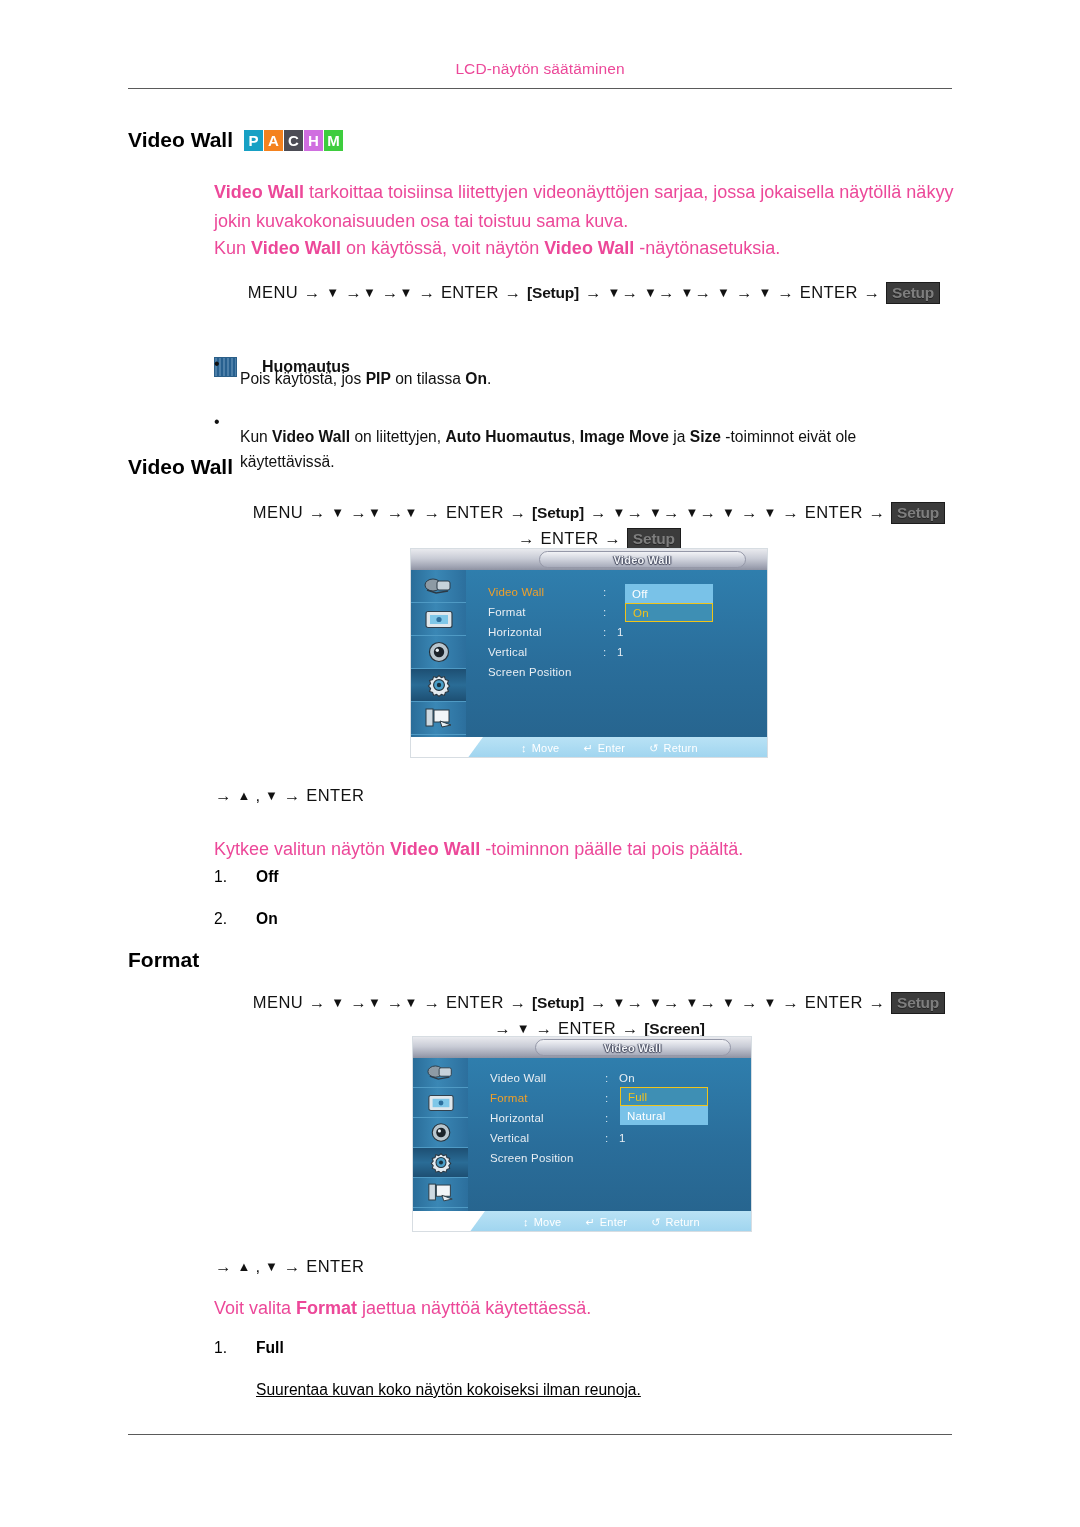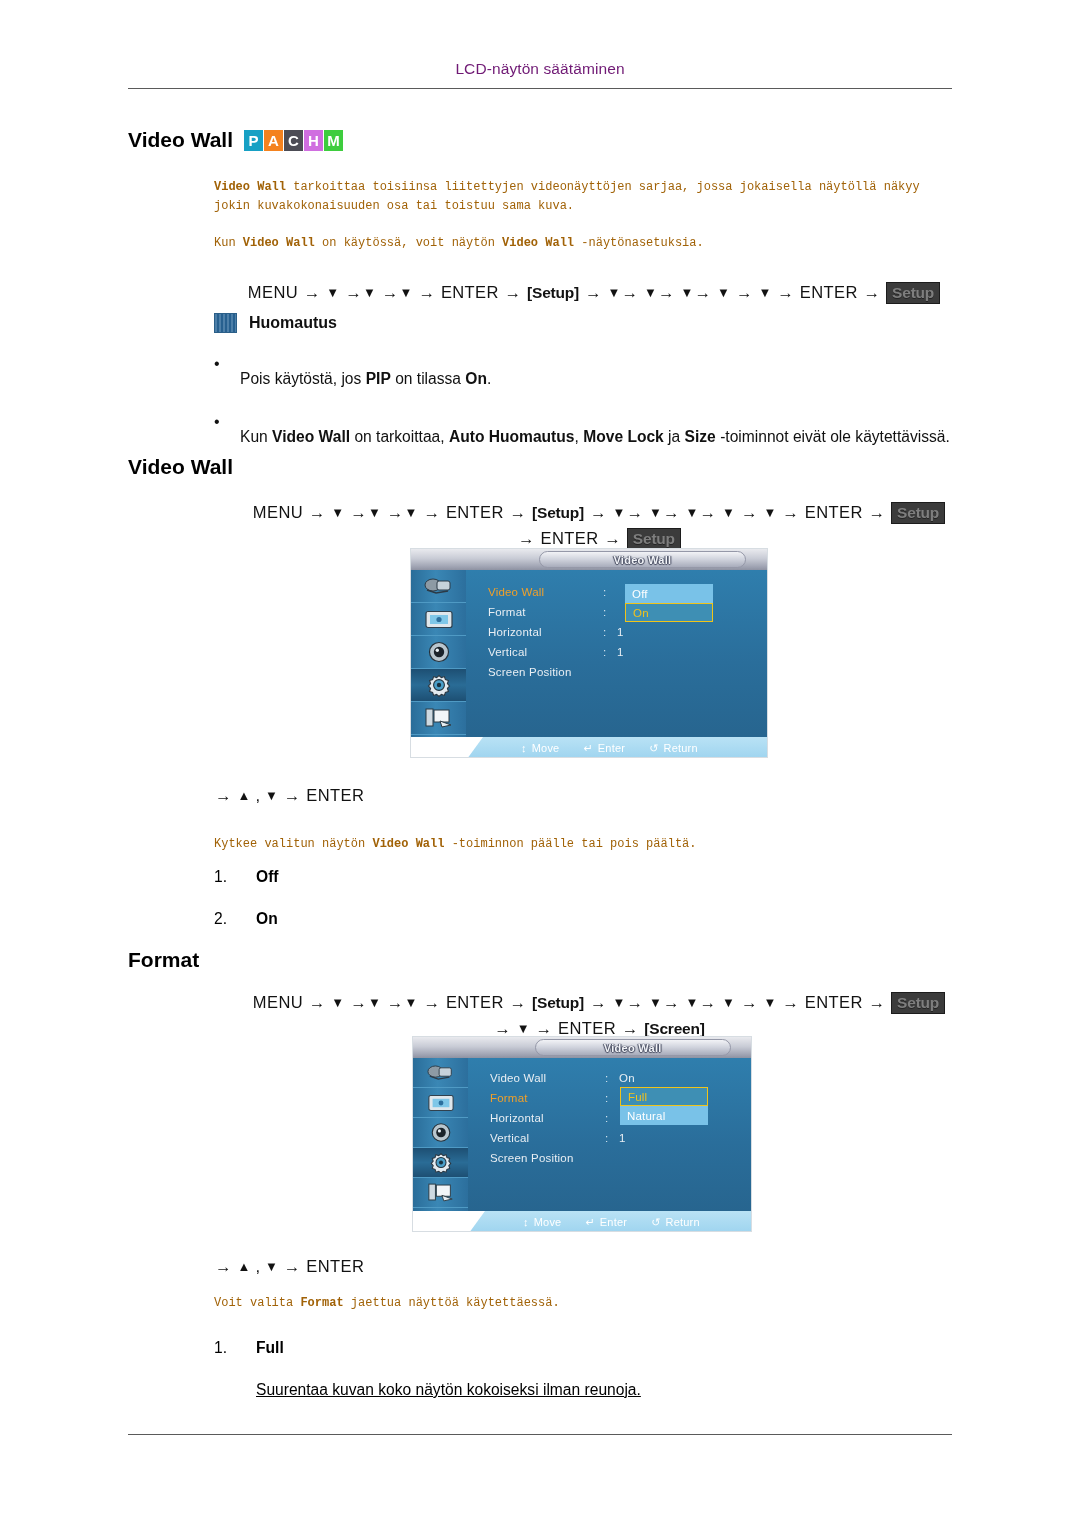--- a/index.html
+++ b/index.html
@@ -23,21 +23,21 @@
 
   
   .run-head {
     position: absolute;
     left: 128px;
     top: 60px;
     width: 824px;
     text-align: center;
     font-size: 15.5px;
     letter-spacing: .1px;
-    color: #701a75;
+    color: #ec4899;
   }
   .rule-top {
     position: absolute;
     left: 128px;
     top: 88px;
     width: 824px;
     height: 0;
     border-top: 1.6px solid #5a5a5a;
   }
   .rule-bottom {
@@ -89,24 +89,23 @@
     font-size: 15px;
     font-weight: bold;
     color: #ffffff;
     font-family: "Liberation Sans", sans-serif;
     line-height: 1;
   }
 
   
   .para {
     position: absolute;
-    font-size: 12px;
+    font-size: 18px;
     line-height: 1.62;
-    color: #a16207;
-    font-family: Liberation Mono, monospace;
+    color: #ec4899;
   }
   .para b { font-weight: bold; }
 
   
   .path {
     position: absolute;
     font-size: 16.5px;
     color: #121212;
     line-height: 1.55;
     letter-spacing: .2px;
@@ -136,24 +135,25 @@
     letter-spacing: -.2px;
     border: 1px solid #1c1c1c;
     text-shadow: 0 1px 0 #242424;
   }
 
   
   .note-head {
     position: absolute;
     display: flex;
     align-items: center;
-    gap: 12px;
+    gap: 25px;
     font-size: 16px;
     font-weight: bold;
     color: #111;
+    margin-top: 44px;
   }
   .note-icon {
     width: 23px; height: 20px;
     background:
       repeating-linear-gradient(90deg,#4d7fa8 0 2px,#27608f 2px 4px),
       #35709c;
     border: 1px solid #2b5f88;
     display: inline-block;
   }
   .bullets { position: absolute; }
@@ -369,21 +369,21 @@
     <span>Huomautus</span>
   </div>
 
   <div class="bullets" style="left:214px; top:352px; width:740px;">
     <div class="bullet">
       <span class="dot">•</span>
       <span class="btxt"><span>Pois käytöstä, jos </span><b>PIP</b><span> on tilassa </span><b>On</b><span>.</span></span>
     </div>
     <div class="bullet">
       <span class="dot">•</span>
-      <span class="btxt"><span>Kun </span><b>Video Wall</b><span> on tarkoittaa, </span><b>Auto Huomautus</b><span>, </span><b>Move Lock</b><span> ja </span><b>Size</b><span> -toiminnot eivät ole käytettävissä.</span></span>
+      <span class="btxt"><span>Kun </span><b>Video Wall</b><span> on liitettyjen, </span><b>Auto Huomautus</b><span>, </span><b>Image Move</b><span> ja </span><b>Size</b><span> -toiminnot eivät ole käytettävissä.</span></span>
     </div>
   </div>
 
   <h1 class="sec" style="left:128px; top:455px;">
     <span class="htxt">Video Wall</span>
   </h1>
 
   <div class="path" style="left:214px; top:500px; width:770px;">
     <span class="kw">MENU</span>
     <span class="arr">→</span>

